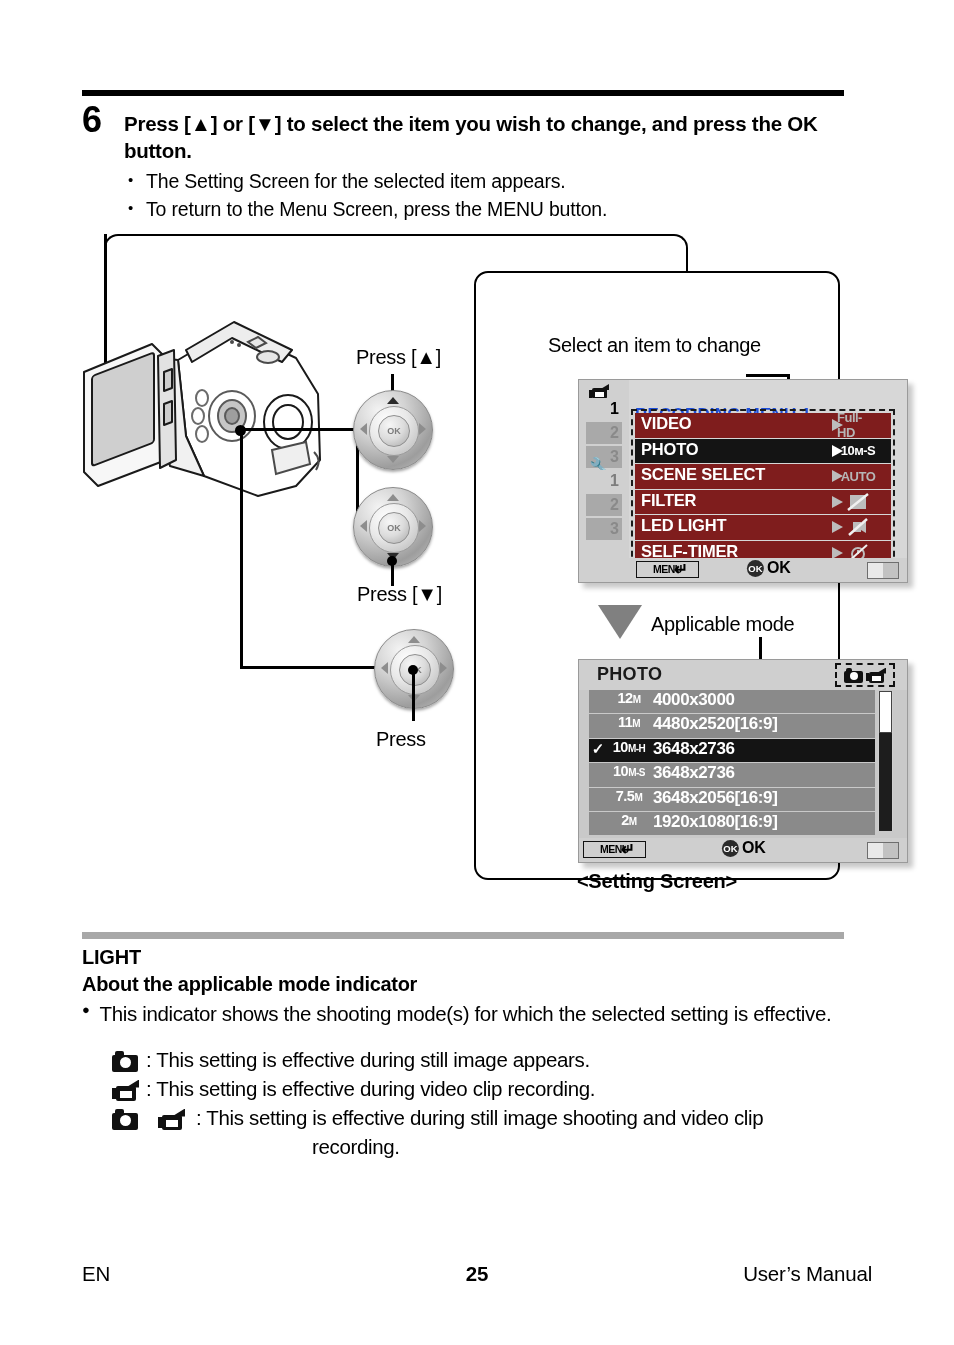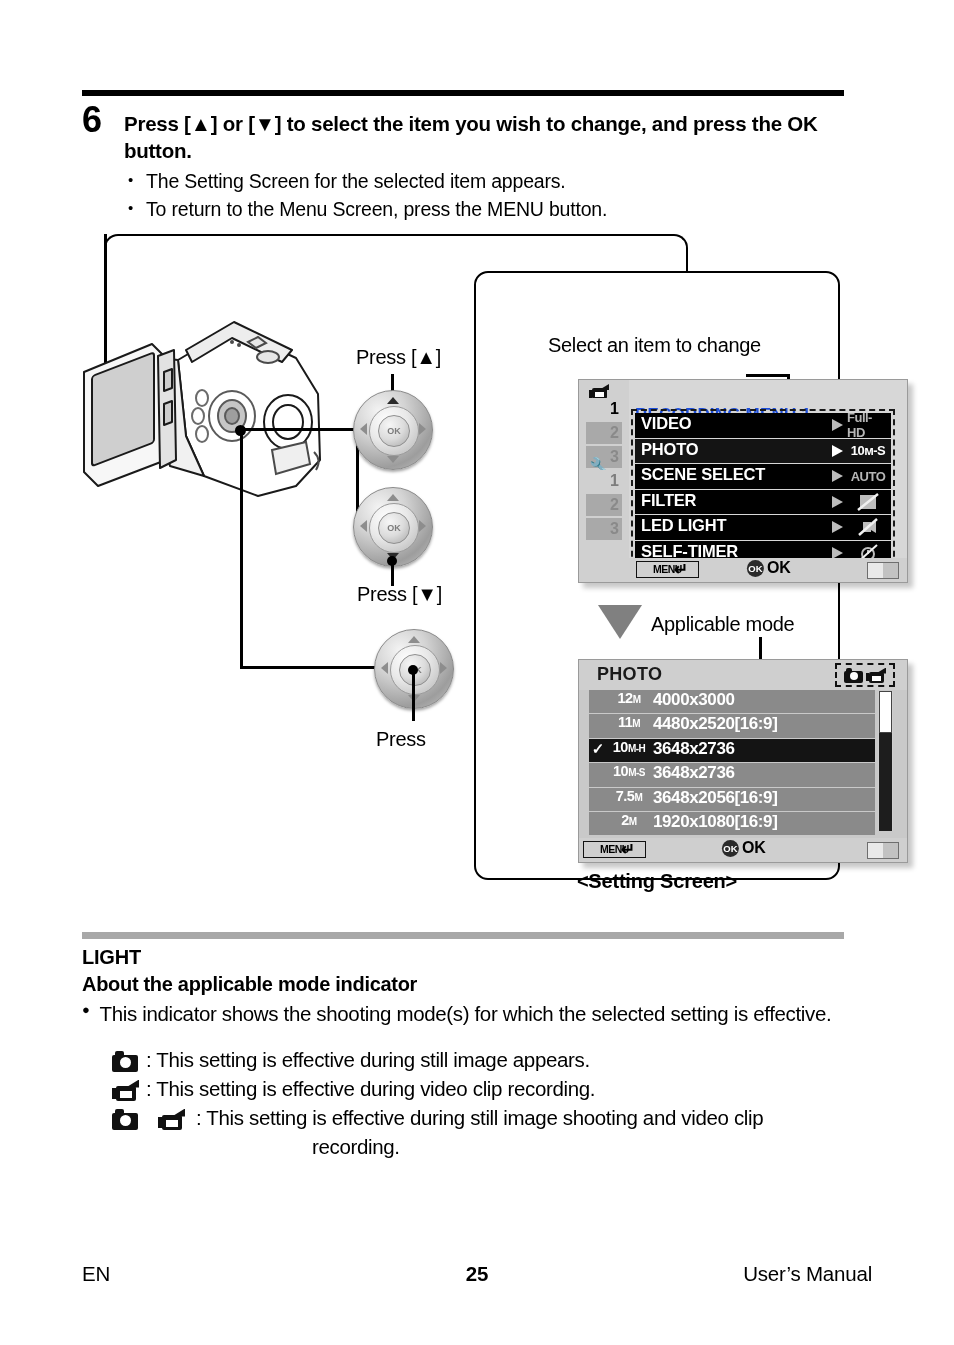--- a/index.html
+++ b/index.html
@@ -60,26 +60,26 @@
   
   .lcd{position:absolute;background:#d7d7d7;box-shadow:5px 5px 5px rgba(0,0,0,.22);}
 
   .menu1{left:102px;top:106px;width:328px;height:202px;border:1px solid #9a9a9a;}
   .m1-side{position:absolute;left:0;top:0;width:50px;height:100%;background:#d0d0d0;}
   .tabcell{position:absolute;left:7px;width:36px;height:22px;background:#a9a9a9;color:#8a8a8a;
            font-size:16px;font-weight:bold;text-align:right;padding-right:3px;box-sizing:border-box;line-height:21px;}
   .tabcell.active{background:#d0d0d0;color:#000;}
   .m1-title{position:absolute;left:56px;top:6px;font-size:17px;font-weight:bold;letter-spacing:0.2px;color:#1d4ed8;margin-top:19px;}
   .m1-list{position:absolute;left:52px;top:29px;width:264px;height:158px;border:2px dashed #1a1a1a;box-sizing:border-box;padding:2px;}
-  .mrow{position:relative;height:24.5px;background:#000000;margin-bottom:1px;color:#fff;}
+  .mrow{position:relative;height:24.5px;background:#7f1d1d;margin-bottom:1px;color:#fff;}
   .mrow.sel{background:#141414;}
   .mrow .t{position:absolute;left:6px;top:1px;font-size:16.5px;font-weight:bold;letter-spacing:-0.2px;}
   .mrow .arw{position:absolute;right:48px;top:6px;width:0;height:0;border-top:6.5px solid transparent;border-bottom:6.5px solid transparent;border-left:11px solid #bcbcbc;}
   .mrow.sel .arw{border-left-color:#fff;}
-  .mrow .val{position:absolute;right:2px;top:1px;width:42px;height:22px;display:flex;align-items:center;justify-content:center;
+  .mrow .val{position:absolute;right:12px;top:1px;width:42px;height:22px;display:flex;align-items:center;justify-content:center;
              font-size:13px;font-weight:bold;color:#b6b6b6;letter-spacing:-0.5px;}
   .mrow.sel .val{color:#ffffff;}
 
   .botbar{position:absolute;left:50px;right:0;bottom:0;height:24px;background:#d0d0d0;}
   .menubtn{position:absolute;left:7px;top:3px;border:1.5px solid #111;font-size:10.5px;font-weight:bold;padding:0 16px;letter-spacing:-0.5px;line-height:15px;}
   .backarrow{position:absolute;left:45px;top:1px;font-size:17px;font-weight:bold;}
   .okmark{position:absolute;left:50%;top:1px;transform:translateX(-48%);font-size:16px;font-weight:bold;display:flex;align-items:center;gap:3px;}
   .okcircle{display:inline-block;width:17px;height:17px;border-radius:50%;background:#2a2a2a;color:#fff;font-size:9.5px;font-weight:bold;text-align:center;line-height:17px;}
   .battery{position:absolute;right:8px;top:4px;width:30px;height:15px;border:1.5px solid #6e6e6e;background:#e9e9e9;}
   .battery:after{content:"";position:absolute;right:0;top:0;width:15px;height:100%;background:#c2c2c2;}

